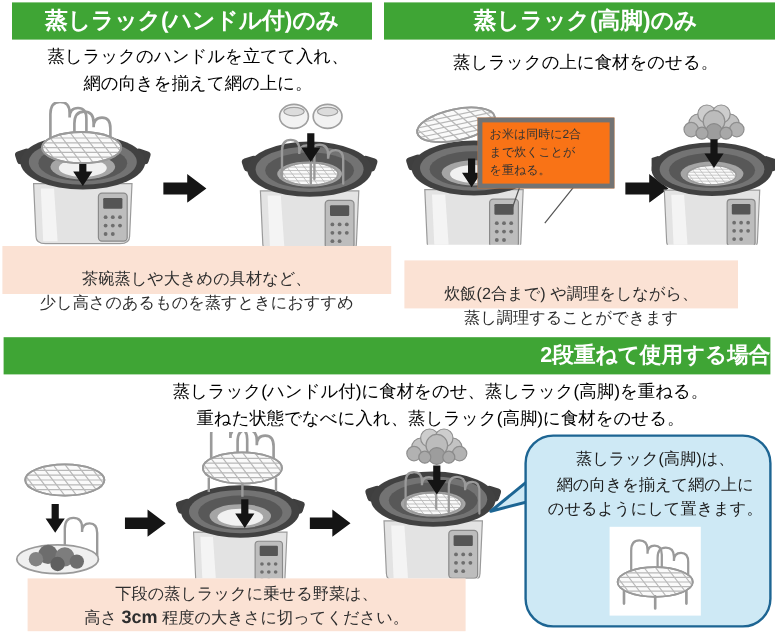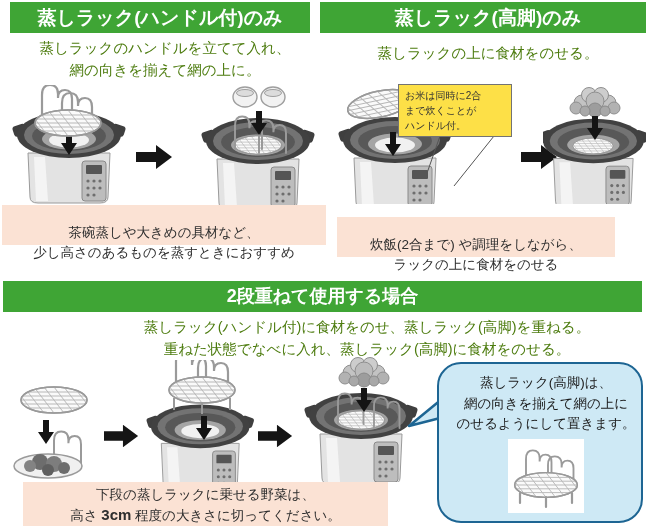--- a/index.html
+++ b/index.html
@@ -6,29 +6,29 @@
   .page{
     position:relative;width:646px;height:528px;overflow:hidden;background:#ffffff;
     font-family:"Liberation Sans",sans-serif;color:#303030;
   }
   .abs{position:absolute;}
   .ghead{
     background:#3FA535;color:#ffffff;font-weight:bold;text-align:center;
     font-size:19px;line-height:31px;height:31px;letter-spacing:0px;
   }
   .desc{
-    text-align:center;font-size:14.5px;line-height:22px;color:#4d7c0f;
+    text-align:center;font-size:14.5px;line-height:22px;color:#000000;
   }
   .note{
     background:#FBE2D4;text-align:center;font-size:13.5px;line-height:19.5px;
     color:#2e2e2e;padding-top:18px;box-sizing:border-box;
   }
   .callout{
-    background:#fde047;border:1px solid #737373;font-size:10px;line-height:15px;
-    padding:3px 6px;color:#333;box-sizing:border-box;z-index:5;
+    background:#f97316;border:4px solid #737373;font-size:10px;line-height:15px;
+    padding:3px 6px;color:#333;box-sizing:border-box;z-index:5;margin-top:14px;
   }
   .bubble{
     background:#CEE9F5;border:2.5px solid #1d6593;border-radius:24px;
     box-sizing:border-box;z-index:4;
   }
   .bubble-text{
     text-align:center;font-size:13.5px;line-height:20.5px;color:#1b1b1b;padding-top:9px;
   }
   .bubble-imgbox{
     width:76px;height:74px;background:#ffffff;margin:4px auto 0;
@@ -152,40 +152,40 @@
     <use href="#mesh-disc" xlink:href="#mesh-disc" transform="translate(48,20) rotate(-12)"></use>
   </svg>
 
   <svg class="abs" style="left:408px;top:134px;" width="100" height="56" viewBox="0 0 100 56">
     <path d="M32,2 L18,42 M86,2 L46,52" stroke="#555" stroke-width="1" fill="none"></path>
   </svg>
 
   <div class="abs callout" style="left:398px;top:84px;width:114px;">
     <div>お米は同時に2合</div>
     <div>まで炊くことが</div>
-    <div>ハンドル付。</div>
+    <div>を重ねる。</div>
   </div>
 
   <svg class="abs" style="left:521px;top:145px;" width="38" height="24" viewBox="0 0 38 24">
     <use href="#arrow-right" xlink:href="#arrow-right"></use>
   </svg>
 
   <svg class="abs" style="left:543px;top:84px;" width="103" height="120" viewBox="0 0 103 120">
     <use href="#cooker" xlink:href="#cooker" transform="translate(-3,24) scale(0.97)"></use>
     <use href="#mesh-disc" xlink:href="#mesh-disc" transform="translate(50,62) scale(0.62)"></use>
     <use href="#broccoli" xlink:href="#broccoli" transform="translate(52,16)"></use>
     <use href="#arrow-down" xlink:href="#arrow-down" transform="translate(52,48)"></use>
   </svg>
 
   <div class="abs note" style="left:337px;top:217px;width:278px;height:40px;">
     <div>炊飯(2合まで) や調理をしながら、</div>
-    <div>ラックの上に食材をのせる</div>
-  </div>
-
-  <div class="abs ghead" style="left:3px;top:281px;width:639px;font-size:18px;">2段重ねて使用する場合</div>
+    <div>蒸し調理することができます</div>
+  </div>
+
+  <div class="abs ghead" style="left:3px;top:281px;width:639px;font-size:18px;text-align:right;">2段重ねて使用する場合</div>
 
   <div class="abs desc" style="left:0;top:316px;width:646px;margin-left:44px;">
     <div>蒸しラック(ハンドル付)に食材をのせ、蒸しラック(高脚)を重ねる。</div>
     <div>重ねた状態でなべに入れ、蒸しラック(高脚)に食材をのせる。</div>
   </div>
 
   <svg class="abs" style="left:6px;top:378px;" width="96" height="104" viewBox="0 0 96 104">
     <use href="#mesh-disc" xlink:href="#mesh-disc" transform="translate(48,22)"></use>
     <use href="#arrow-down" xlink:href="#arrow-down" transform="translate(40,58)"></use>
     <g>

